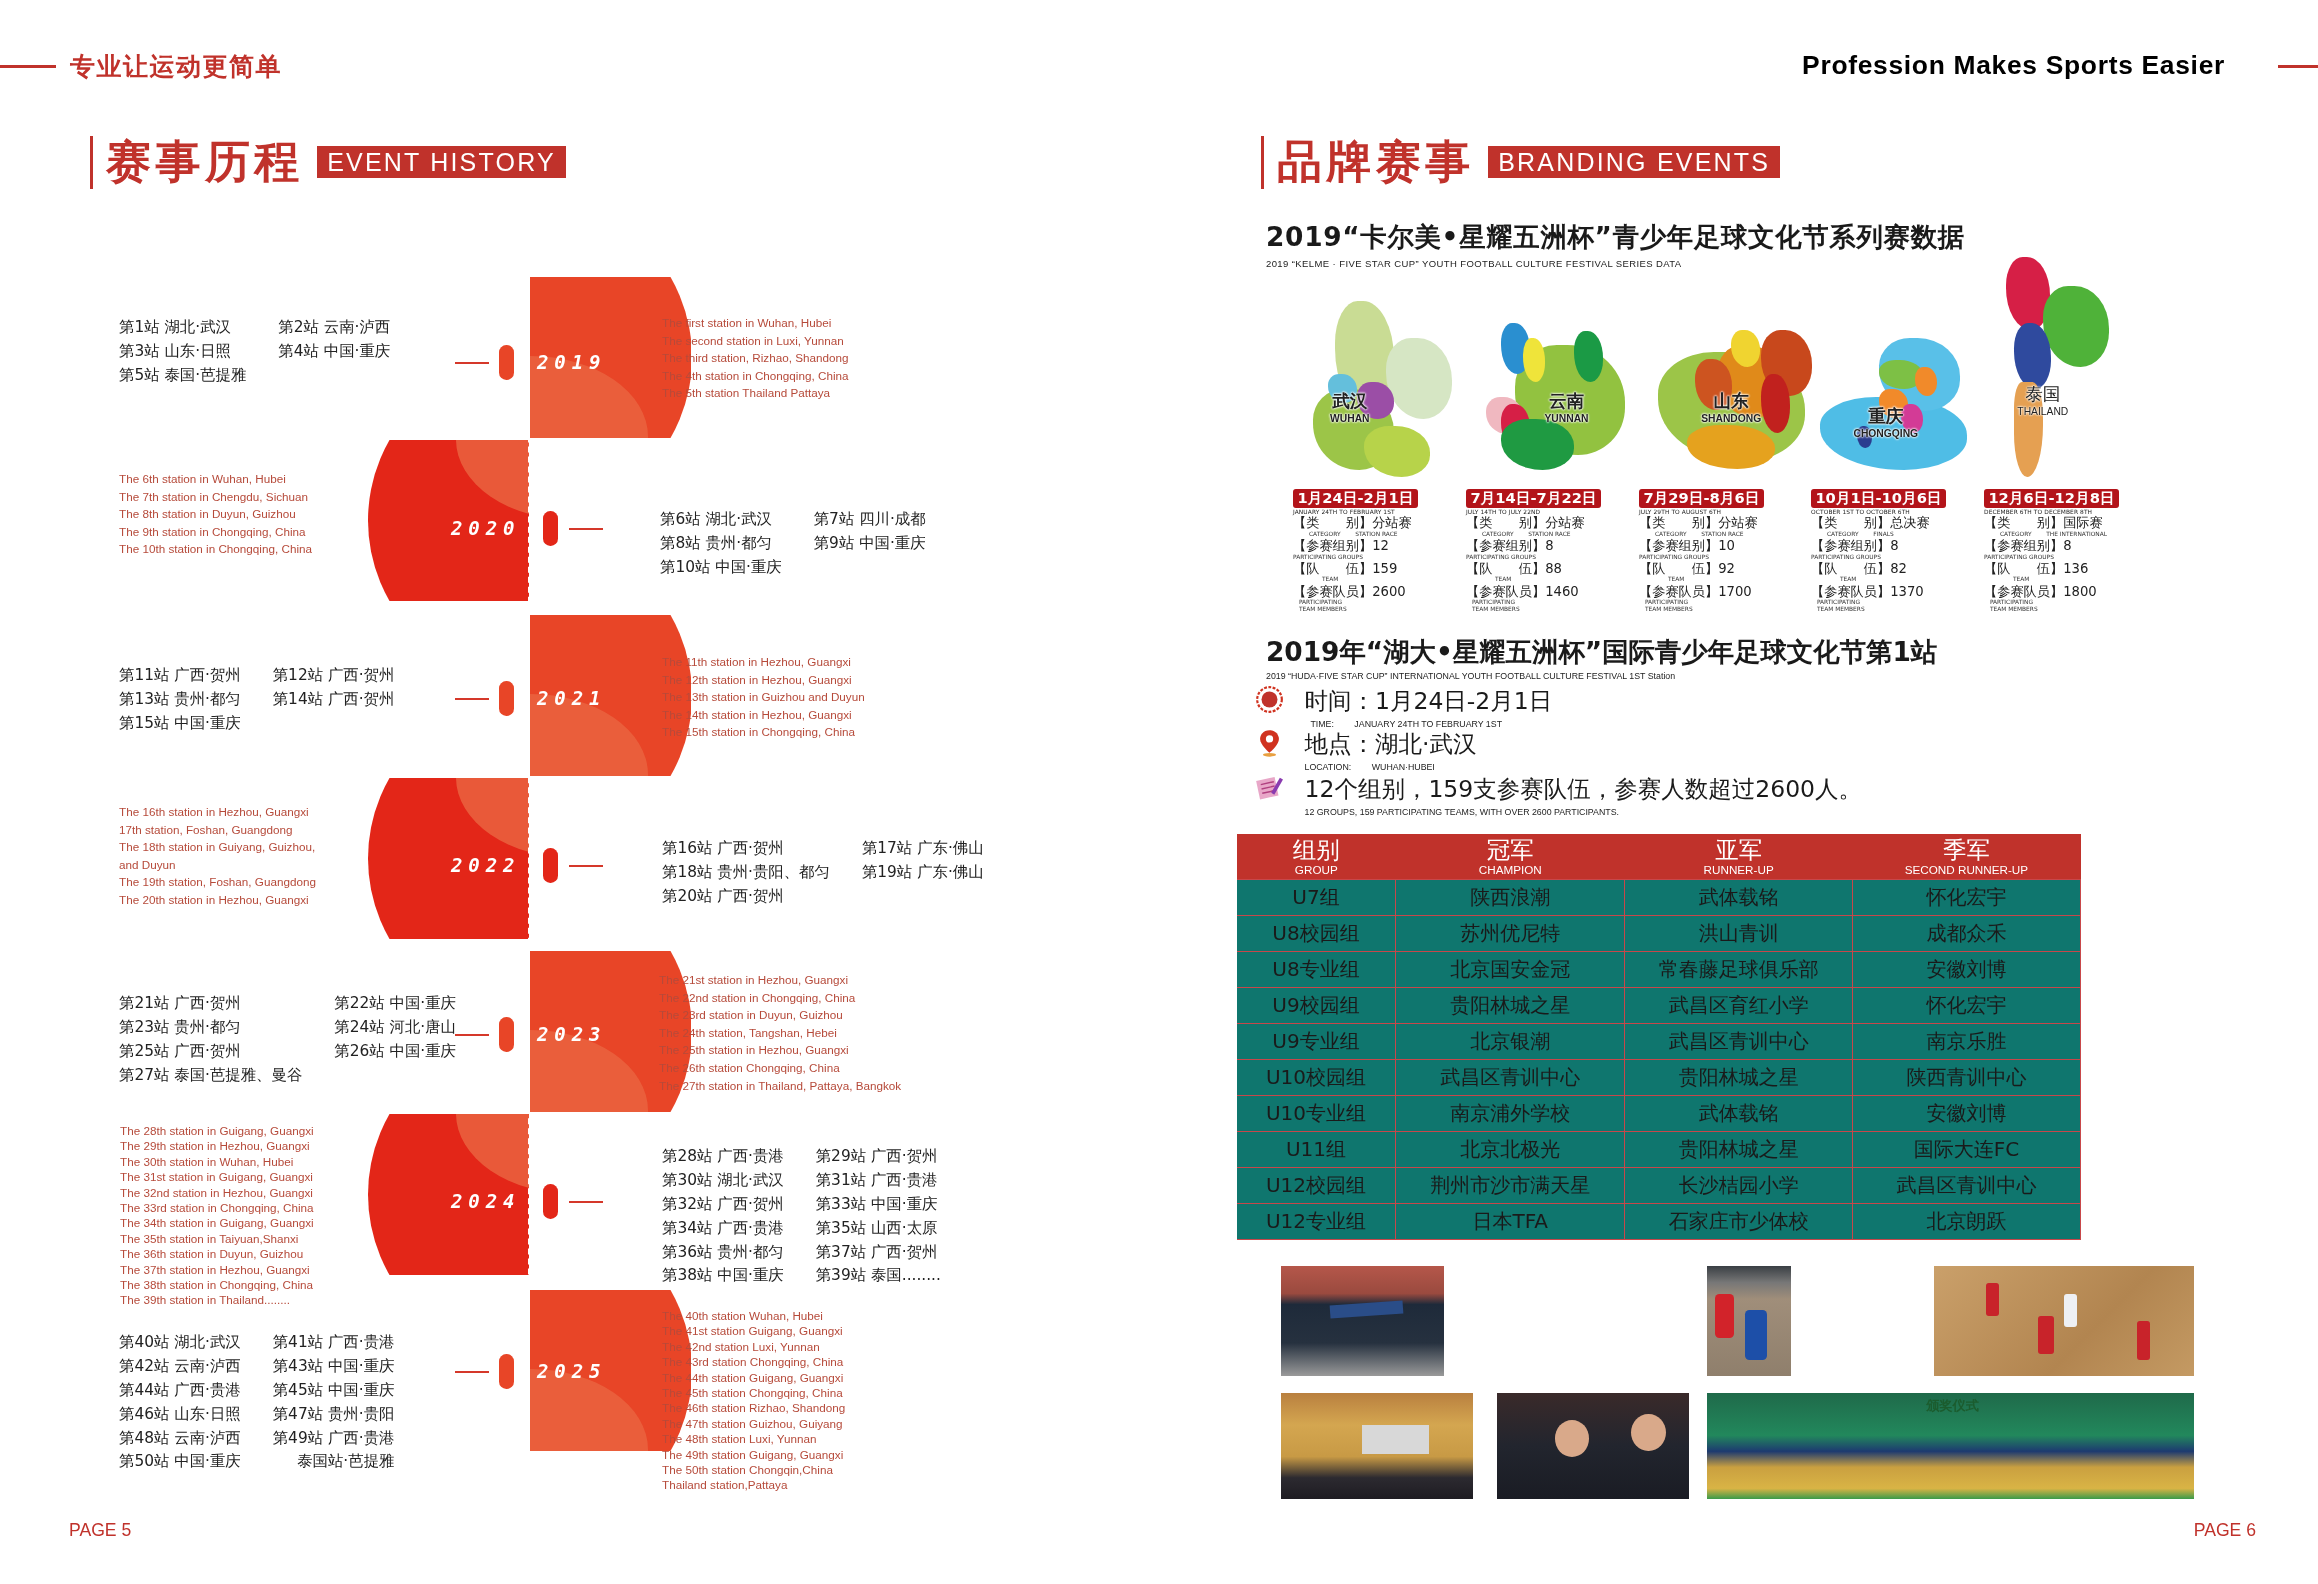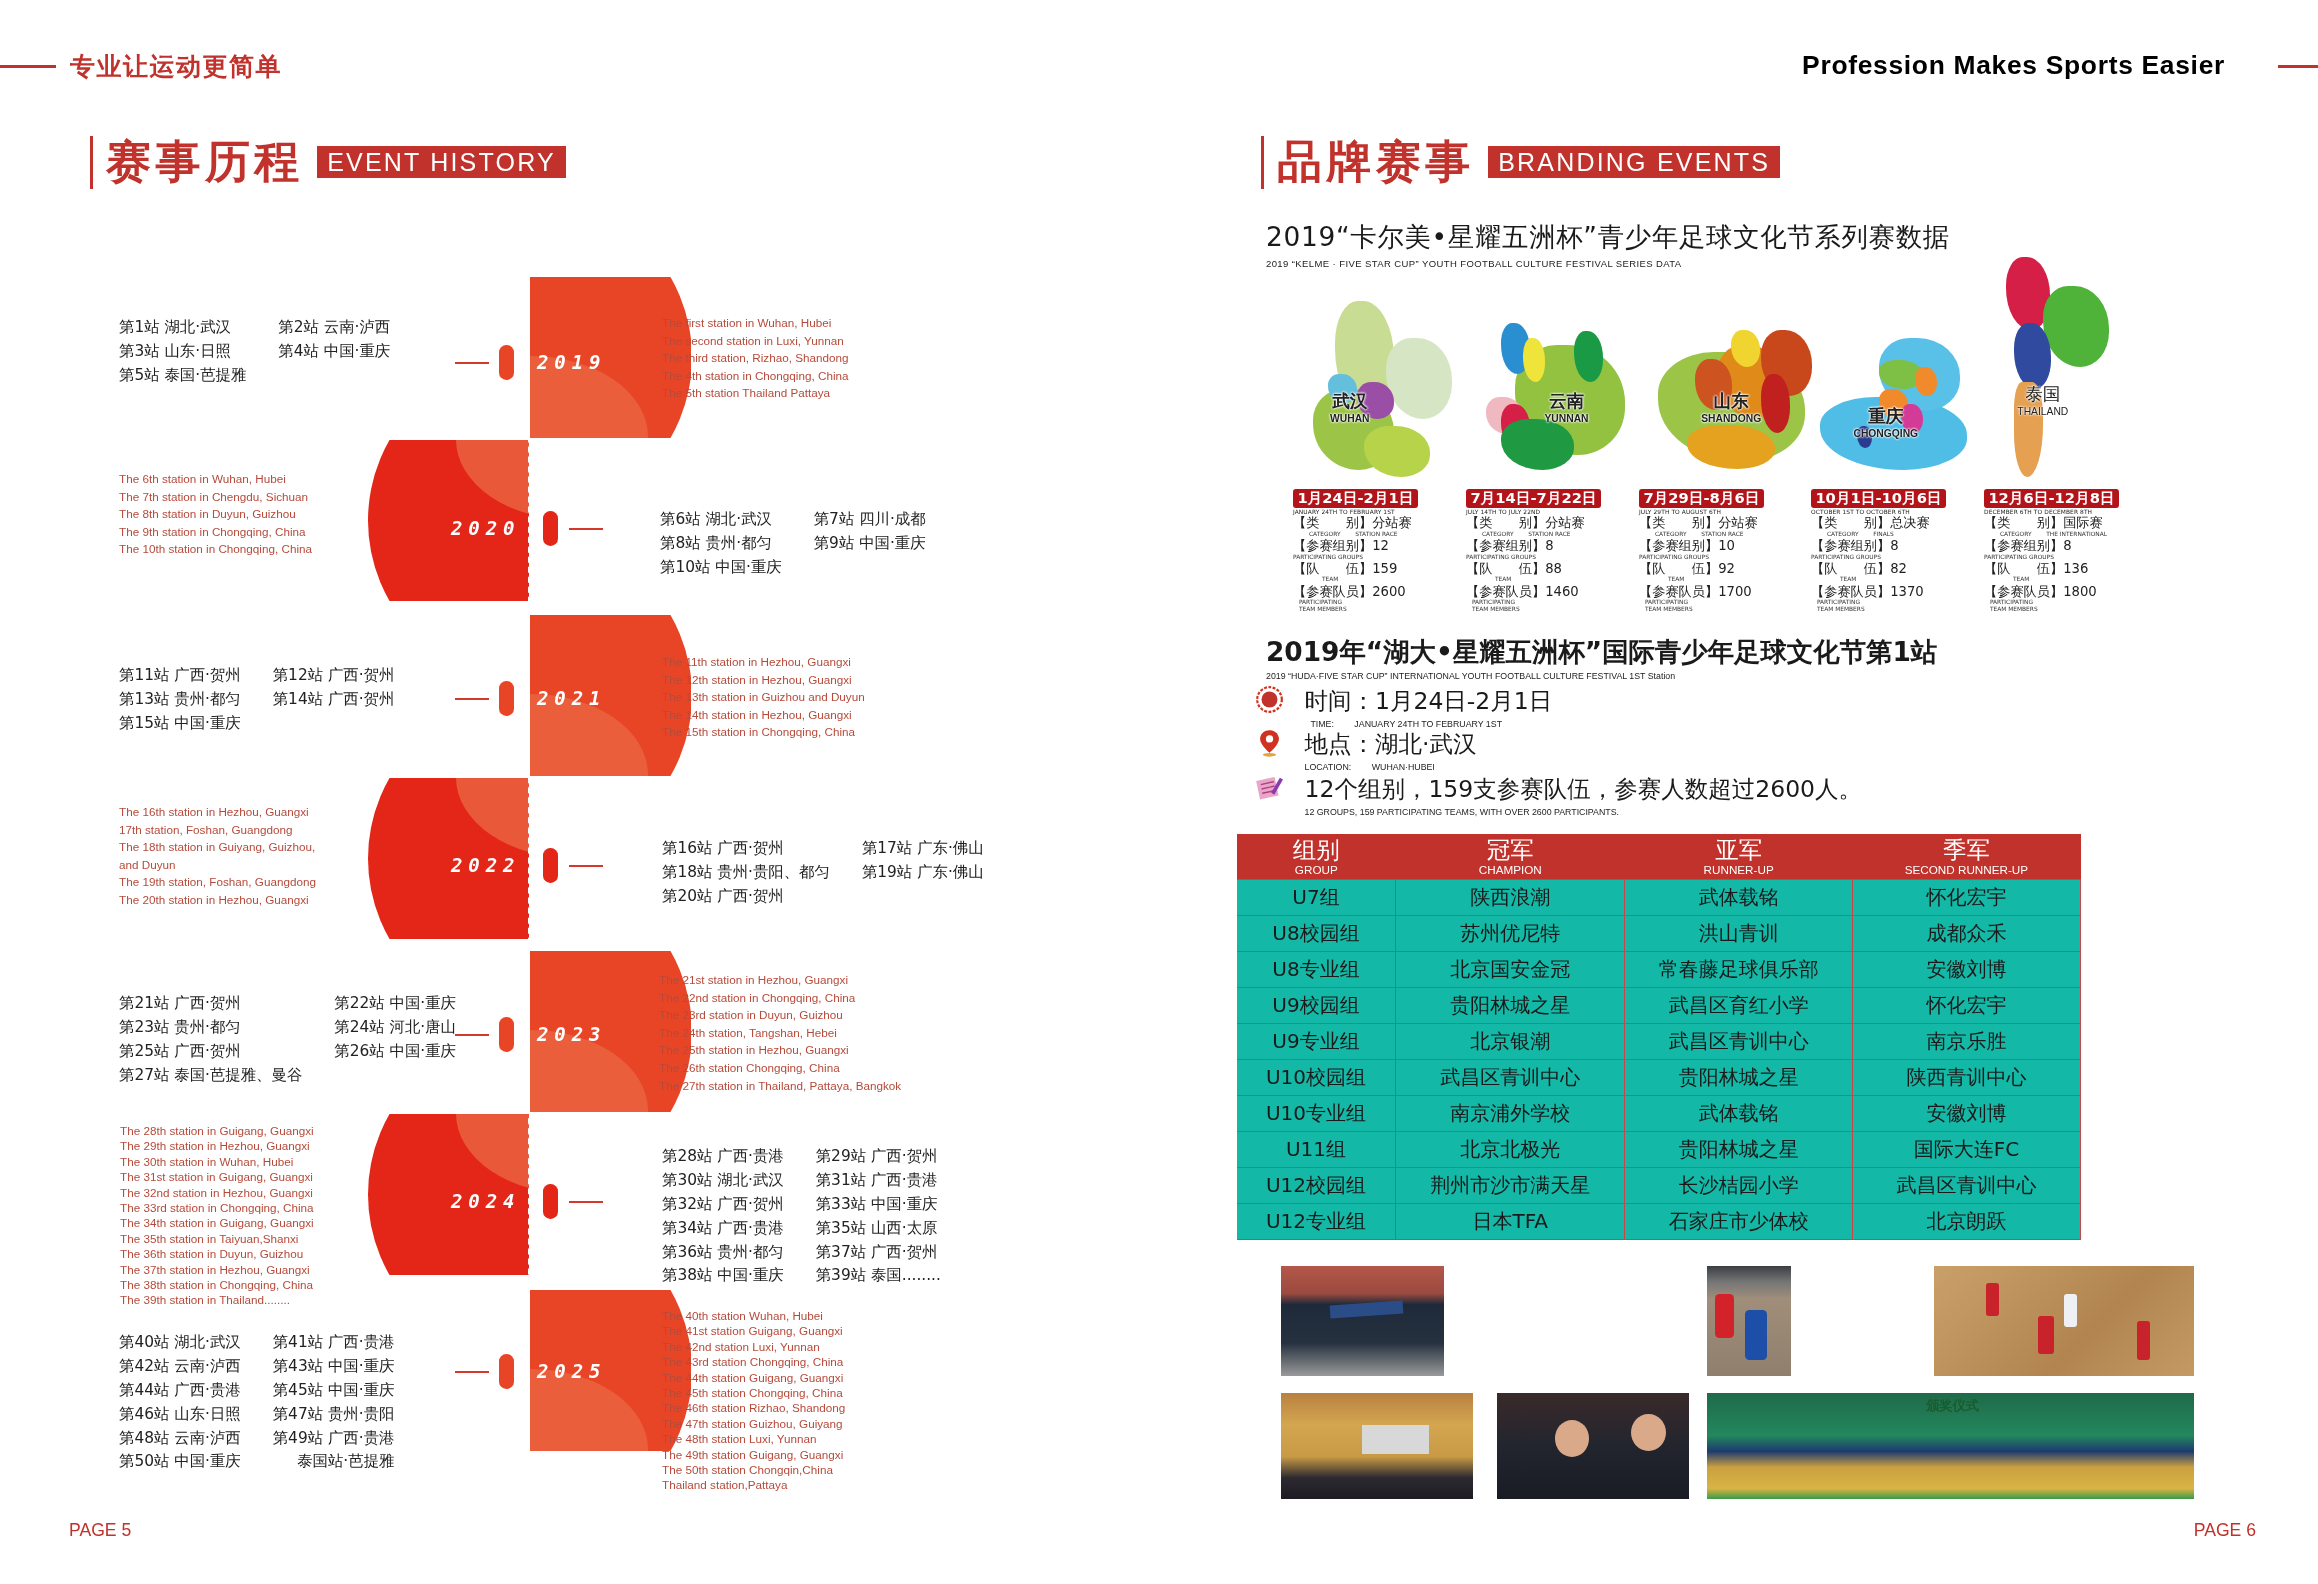--- a/index.html
+++ b/index.html
@@ -32,21 +32,21 @@
   .pill.dark { background: #e32618; }
   .tick { position: absolute; width: 34px; height: 1.5px; background: #d5382a; }
 
   .cn-list { position: absolute; display: grid; grid-template-columns: auto auto; column-gap: 32px; row-gap: 2.9px; font-size: 15.4px; color: #222; }
   .cn-list span { white-space: nowrap; }
   .en-list { position: absolute; font-size: 11.7px; line-height: 17.6px; color: #b64a3a; font-family: "Liberation Sans", sans-serif; }
   .en-list div { white-space: nowrap; }
 
   
   .title-block { position: absolute; left: 1266px; top: 220px; }
-  .title-block .t { font-size: 26.4px; font-weight: normal; color: #1a1a1a; letter-spacing: 0.7px; }
+  .title-block .t { font-size: 26.4px; font-weight: bold; color: #1a1a1a; letter-spacing: 0.7px; }
   .title-block .s { font-size: 9.5px; color: #222; margin-top: 2.9px; letter-spacing: 0.4px; font-family: "Liberation Sans", sans-serif; }
 
   .maps { position: absolute; left: 1306px; top: 257px; width: 880px; height: 227px; }
   .map { position: absolute; }
   .map .shape { position: absolute; border-radius: 40% 55% 45% 60%; }
   .map .label { position: absolute; text-align: center; width: 117px; font-weight: bold; color: #222; text-shadow: 0 0 2.2px #fff, 0 0 2.2px #fff, 0 0 2.2px #fff; }
   .map .label .c { font-size: 17.6px; }
   .map .label .e { font-size: 10.3px; font-family: "Liberation Sans", sans-serif; }
 
   .stat-card { position: absolute; top: 489px; width: 169px; font-size: 13.2px; }
@@ -57,21 +57,21 @@
   .stat-card .sub { font-size: 5.9px; line-height: 6.6px; color: #333; display: flex; gap: 14.7px; }
 
   .fest-title { position: absolute; left: 1266px; top: 635px; font-size: 26.4px; font-weight: bold; color: #1a1a1a; }
   .fest-sub { position: absolute; left: 1266px; top: 671px; font-size: 8.8px; color: #222; font-family: "Liberation Sans", sans-serif; }
   .info-row { position: absolute; left: 1255px; display: flex; align-items: flex-start; }
   .info-row .ico { width: 29px; height: 29px; margin-right: 20.5px; }
   .info-row .main { font-size: 23.5px; color: #1a1a1a; }
   .info-row .en { font-size: 8.8px; color: #222; margin-top: 1.5px; font-family: "Liberation Sans", sans-serif; }
   .info-row .en span { display: inline-block; margin-right: 20.5px; }
 
-  table.results { position: absolute; left: 1237px; top: 834px; width: 844px; border-collapse: collapse; background: #14b8a6; }
+  table.results { position: absolute; left: 1237px; top: 834px; width: 844px; border-collapse: collapse; background: #0f766e; }
   table.results thead th { background: #c0322b; color: #fff; font-weight: normal; height: 45px; text-align: center; vertical-align: middle; }
   table.results thead th .c { font-size: 23.5px; line-height: 26.4px; display: block; }
   table.results thead th .e { font-size: 11.7px; line-height: 11.7px; display: block; font-family: "Liberation Sans", sans-serif; }
   table.results td { border: 0.7px solid #c8474a; height: 36px; text-align: center; font-size: 20px; color: #1a1a1a; }
   table.results td:first-child { border-left: none; }
   table.results td:last-child { border-right: 1.5px solid #c8474a; }
 
   .photo { position: absolute; overflow: hidden; }
   .photo .scene { position: absolute; inset: 0; }
 

